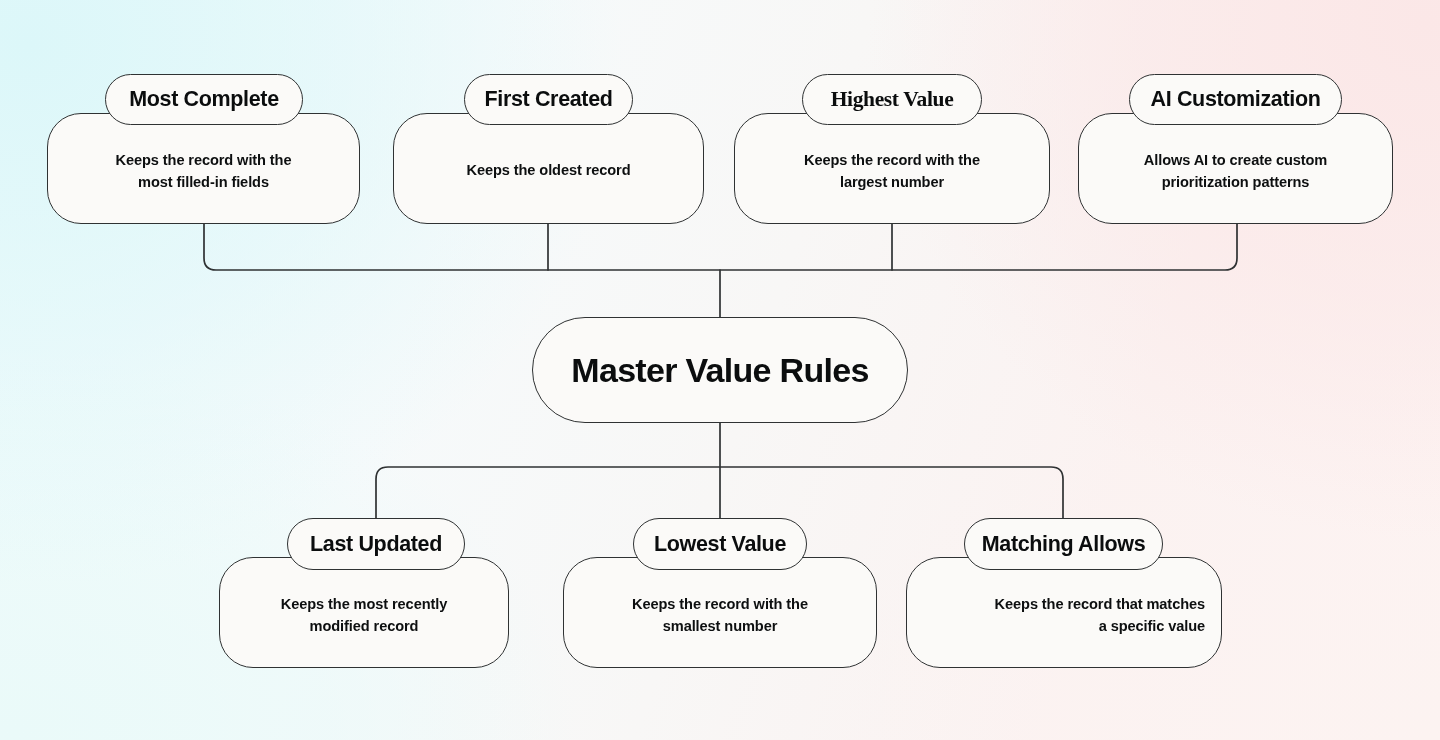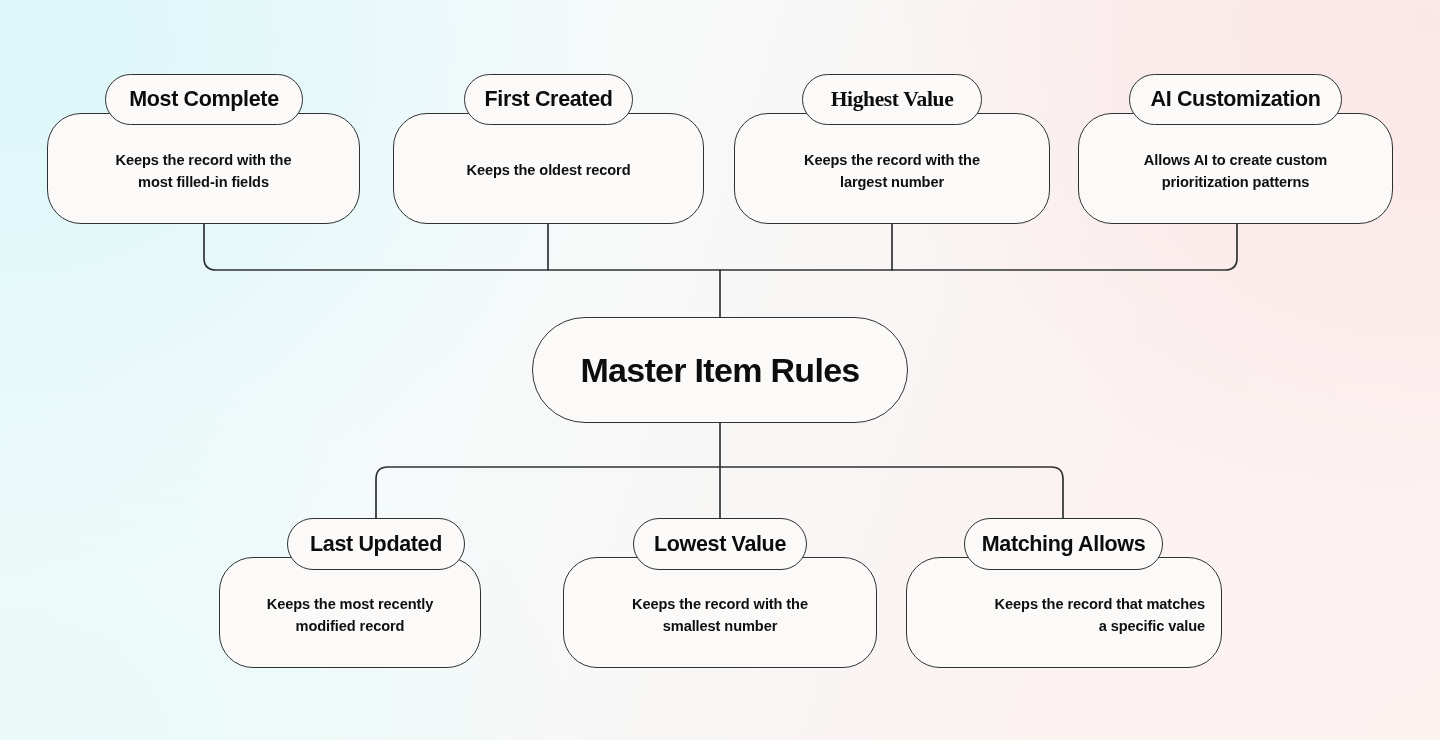--- a/index.html
+++ b/index.html
@@ -130,24 +130,24 @@
   </div>
 
   <div class="node">
     <div class="card-body" style="left:1078px; top:113px; width:315px; height:111px;">
       <div class="card-desc" style="top:36px;">Allows AI to create custom
 prioritization patterns</div>
     </div>
     <div class="card-title" style="left:1129px; top:74px; width:213px; height:51px;">AI Customization</div>
   </div>
 
-  <div class="center-node" style="left:532px; top:317px; width:376px; height:106px;">Master Item Rules</div>
+  <div class="center-node" style="left:532px; top:317px; width:376px; height:106px;">Master Value Rules</div>
 
   <div class="node">
-    <div class="card-body" style="left:219px; top:557px; width:262px; height:111px;">
+    <div class="card-body" style="left:219px; top:557px; width:290px; height:111px;">
       <div class="card-desc" style="top:36px;">Keeps the most recently
 modified record</div>
     </div>
     <div class="card-title" style="left:287px; top:518px; width:178px; height:52px;">Last Updated</div>
   </div>
 
   <div class="node">
     <div class="card-body" style="left:563px; top:557px; width:314px; height:111px;">
       <div class="card-desc" style="top:36px;">Keeps the record with the
 smallest number</div>

